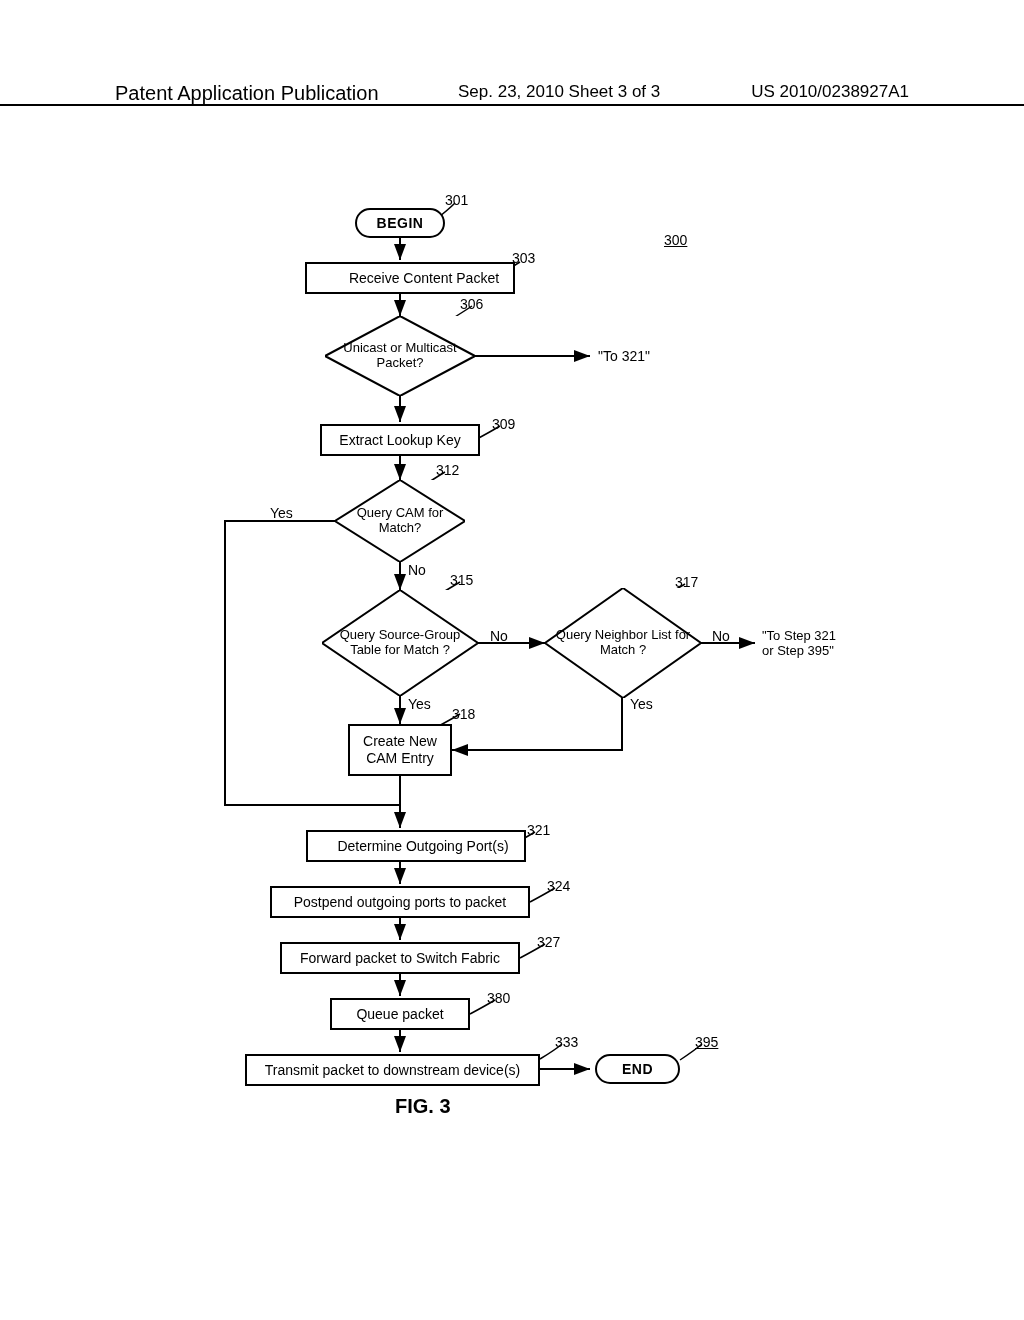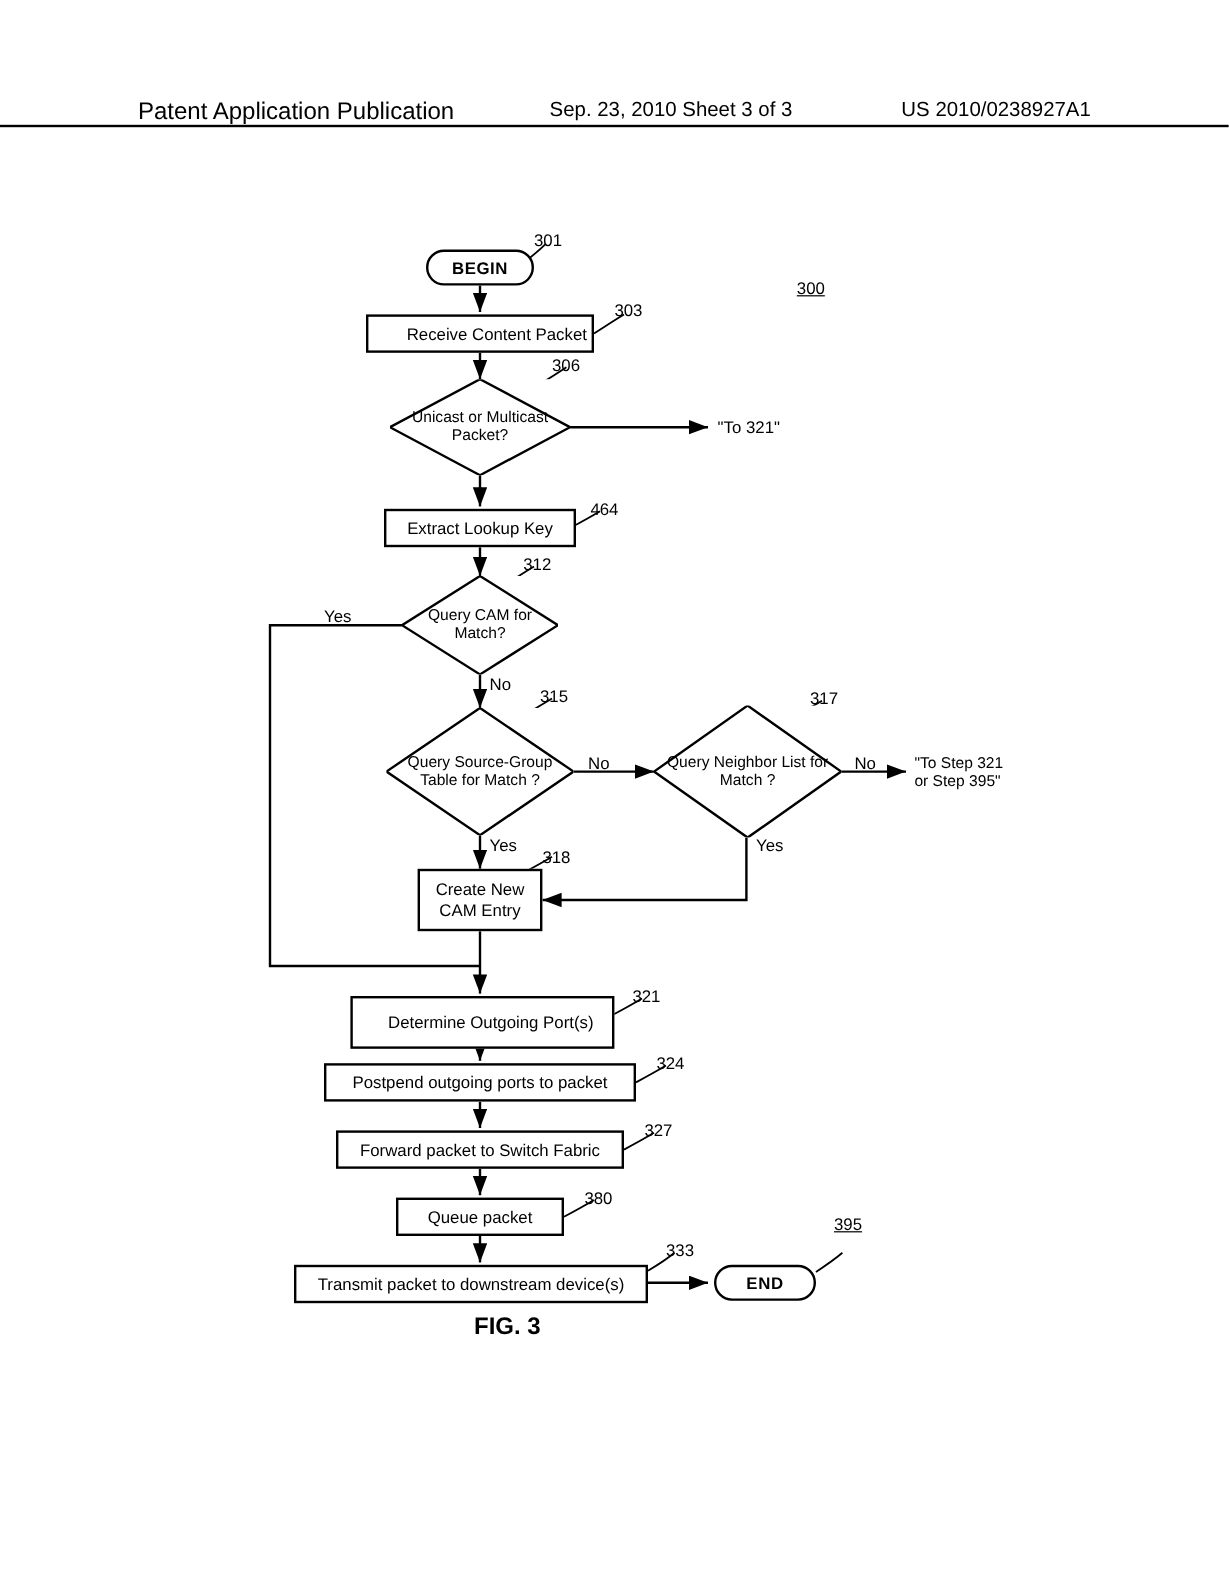--- a/index.html
+++ b/index.html
@@ -162,40 +162,40 @@
     <path d="M470,1014 Q485,1006 495,1000" stroke="#000" stroke-width="1.5" fill="none"></path>
     <path d="M540,1059 Q555,1050 562,1044" stroke="#000" stroke-width="1.5" fill="none"></path>
     <path d="M680,1060 Q695,1050 702,1044" stroke="#000" stroke-width="1.5" fill="none"></path>
   </svg>
 
   <div class="shape terminator" style="left:355px; top:208px; width:90px; height:30px;">
     <span>BEGIN</span>
   </div>
   <div class="label" style="left:445px; top:192px;">301</div>
 
-  <div class="shape process" style="left:305px; top:262px; width:190px; height:32px;padding-left:28px;">
+  <div class="shape process" style="left:305px; top:262px; width:210px; height:32px;padding-left:28px;">
     <span>Receive Content Packet</span>
   </div>
   <div class="label" style="left:512px; top:250px;">303</div>
 
   <div class="diamond" style="left:325px; top:316px; width:150px; height:80px;">
     <svg width="150" height="80">
         <polygon points="75,0 150,40 75,80 0,40" fill="#fff" stroke="#000" stroke-width="2"></polygon>
       </svg>
     <div class="diamond-label">Unicast
 or Multicast
 Packet?</div>
   </div>
   <div class="label" style="left:460px; top:296px;">306</div>
   <div class="label" style="left:598px; top:348px;">"To 321"</div>
 
   <div class="shape process" style="left:320px; top:424px; width:160px; height:32px;">
     <span>Extract Lookup Key</span>
   </div>
-  <div class="label" style="left:492px; top:416px;">464</div>
+  <div class="label" style="left:492px; top:416px;">309</div>
 
   <div class="diamond" style="left:335px; top:480px; width:130px; height:82px;">
     <svg width="130" height="82">
         <polygon points="65,0 130,41 65,82 0,41" fill="#fff" stroke="#000" stroke-width="2"></polygon>
       </svg>
     <div class="diamond-label">Query
 CAM for
 Match?</div>
   </div>
   <div class="label" style="left:436px; top:462px;">312</div>
@@ -229,21 +229,21 @@
   <div class="label" style="left:762px; top:628px; white-space:pre; font-size:13px;">"To Step 321
 or Step 395"</div>
   <div class="label" style="left:630px; top:696px;">Yes</div>
 
   <div class="shape process" style="left:348px; top:724px; width:104px; height:52px;">
     <span style="white-space:pre-line;">Create New
 CAM Entry</span>
   </div>
   <div class="label" style="left:452px; top:706px;">318</div>
 
-  <div class="shape process" style="left:292px; top:830px; width:220px; height:44px;padding-left:14px;">
+  <div class="shape process" style="left:306px; top:830px; width:220px; height:32px;padding-left:14px;">
     <span>Determine Outgoing Port(s)</span>
   </div>
   <div class="label" style="left:527px; top:822px;">321</div>
 
   <div class="shape process" style="left:270px; top:886px; width:260px; height:32px;">
     <span>Postpend outgoing ports to packet</span>
   </div>
   <div class="label" style="left:547px; top:878px;">324</div>
 
   <div class="shape process" style="left:280px; top:942px; width:240px; height:32px;">
@@ -257,17 +257,17 @@
   <div class="label" style="left:487px; top:990px;">380</div>
 
   <div class="shape process" style="left:245px; top:1054px; width:295px; height:32px;">
     <span>Transmit packet to downstream device(s)</span>
   </div>
   <div class="label" style="left:555px; top:1034px;">333</div>
 
   <div class="shape terminator" style="left:595px; top:1054px; width:85px; height:30px;">
     <span>END</span>
   </div>
-  <div class="label" style="left:695px; top:1012px;text-decoration:underline;">395</div>
+  <div class="label" style="left:695px; top:1034px;text-decoration:underline;">395</div>
 
   <div class="figcap" style="left:395px; top:1095px;">FIG. 3</div>
 
 </div>
 
 </body></html>

